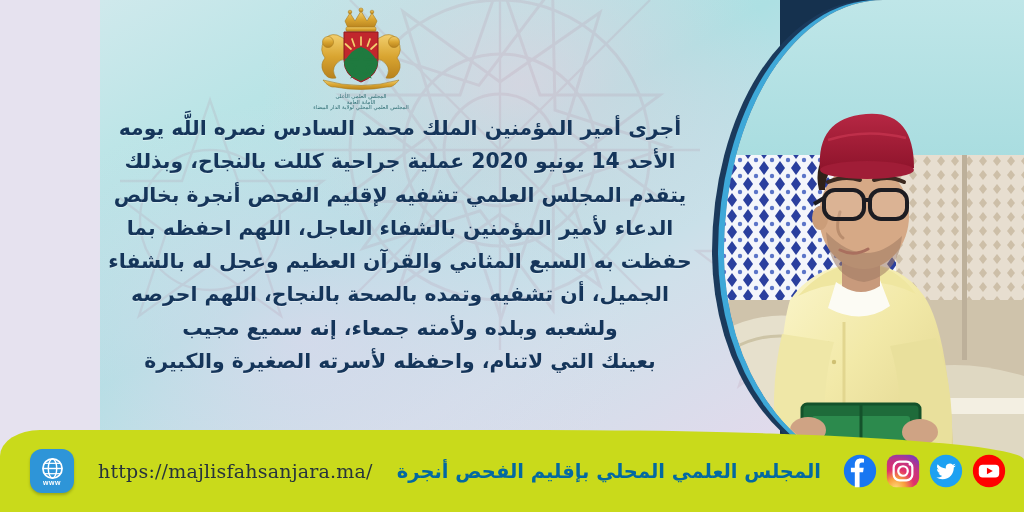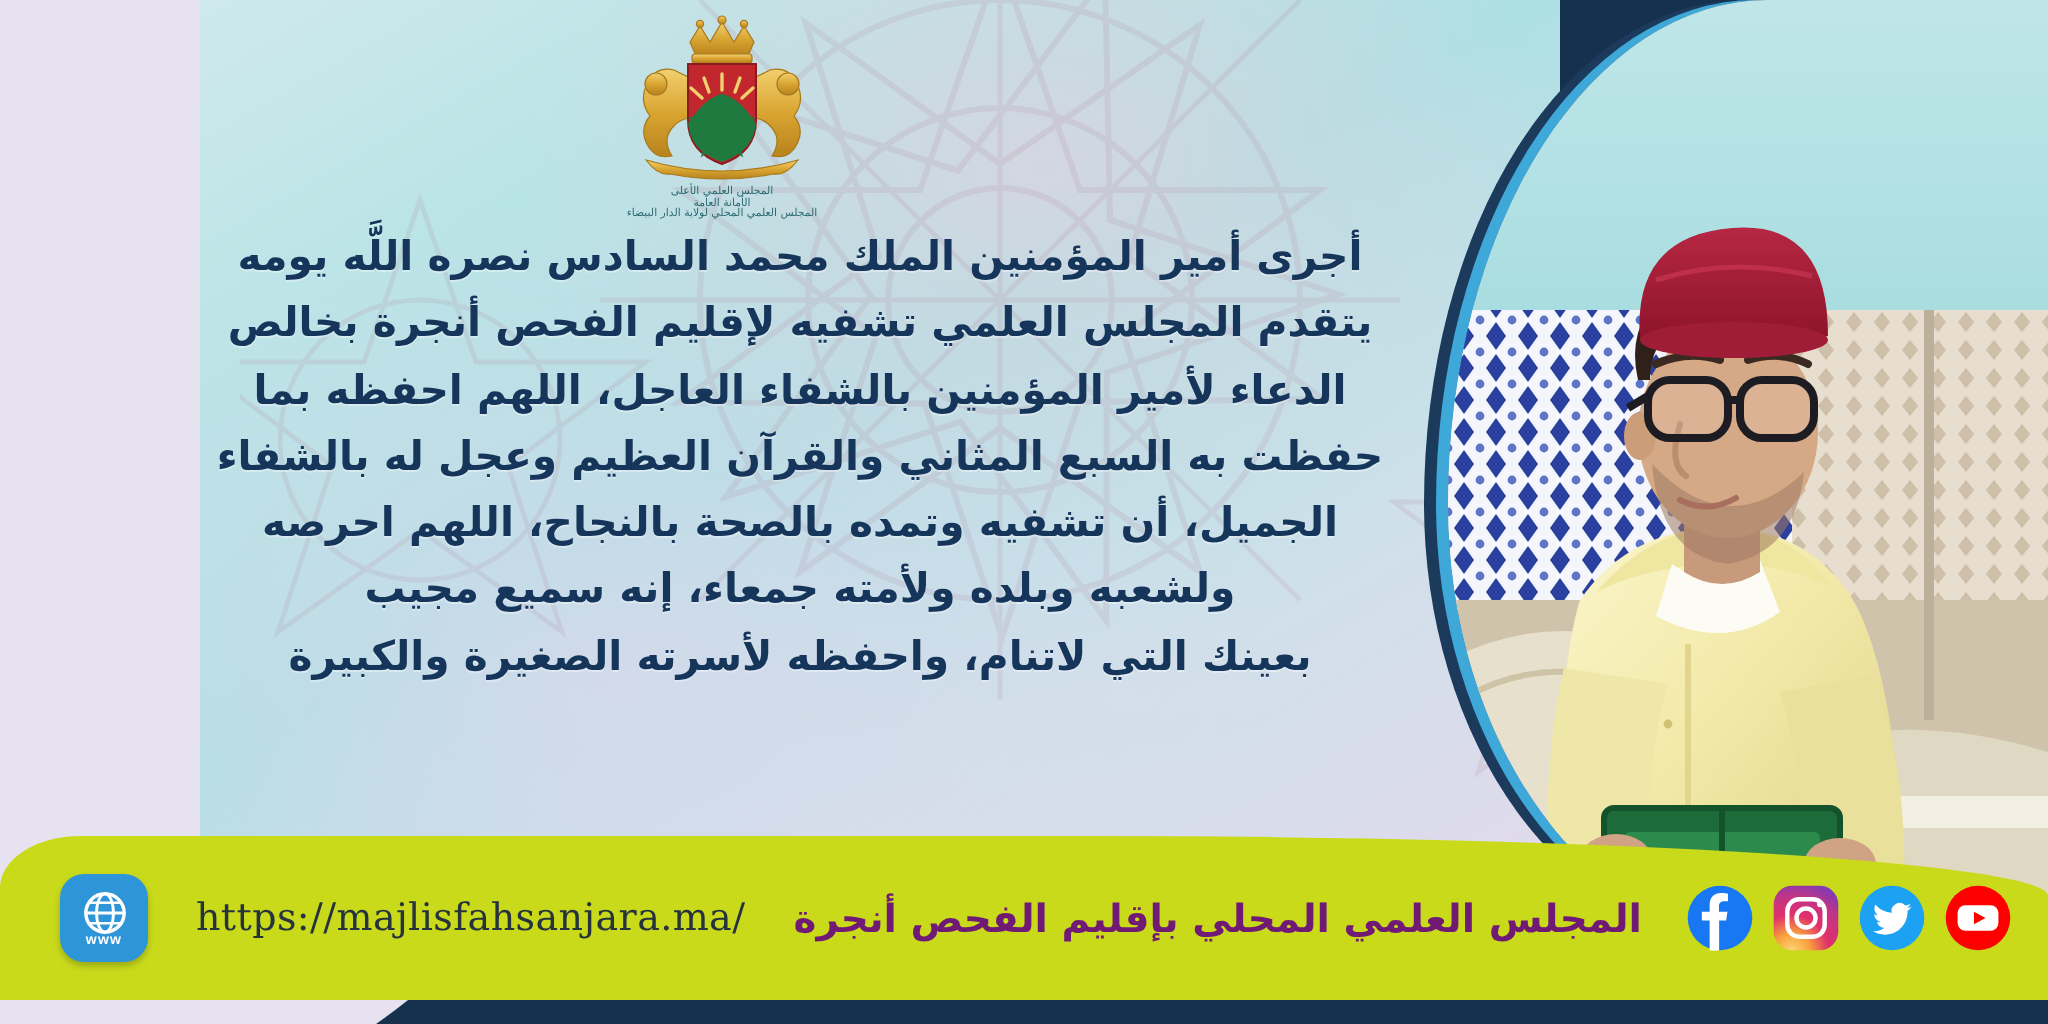--- a/index.html
+++ b/index.html
@@ -76,21 +76,21 @@
     position:absolute;left:96px;top:112px;width:608px;
     direction:rtl;text-align:center;unicode-bidi:isolate;
     color:#15355a;font-weight:bold;font-size:20.4px;line-height:33.3px;
     font-family:"DejaVu Sans","Liberation Sans",sans-serif;
     text-shadow:0 1px 0 rgba(255,255,255,.35);
   }
   #body-text .ln{display:block;white-space:nowrap;}
 
   
   #footer{
-    position:absolute;left:0;bottom:12px;width:1024px;height:82px;
+    position:absolute;left:0;bottom:0;width:1024px;height:82px;
     background:#c9da1b;
     border-top-left-radius:40px 26px;border-top-right-radius:480px 30px;
   }
   #footer-inner{
     position:absolute;inset:0;display:flex;align-items:center;
     padding:0 18px 0 30px;box-sizing:border-box;
   }
   #www-badge{
     width:44px;height:44px;border-radius:12px;background:#2e95d8;
     display:flex;align-items:center;justify-content:center;flex-direction:column;
@@ -100,21 +100,21 @@
   #www-label{
     font-size:7px;font-weight:bold;color:#fff;letter-spacing:.6px;margin-top:-1px;
     font-family:"Liberation Sans",sans-serif;
   }
   #site-url{
     margin-left:24px;color:#26333c;font-size:19px;letter-spacing:.2px;
     font-family:"DejaVu Serif","Liberation Serif",serif;
   }
   #footer-spacer{flex:1;}
   #org-name{
-    direction:rtl;color:#701a75;font-weight:bold;font-size:19.5px;
+    direction:rtl;color:#0369a1;font-weight:bold;font-size:19.5px;
     font-family:"DejaVu Sans","Liberation Sans",sans-serif;white-space:nowrap;
   }
   #social{display:flex;align-items:center;gap:9px;margin-left:22px;}
   .social-ico{width:34px;height:34px;flex:none;}
   .social-ico svg{display:block;width:34px;height:34px;}
 </style>
 </head>
 <body>
 
 <div id="card">
@@ -298,20 +298,21 @@
 
       <path d="M34 148 q76 22 152 0 q-12 16 -24 14 q-52 10 -104 0 q-12 2 -24 -14 Z" fill="url(#gold)" stroke="#a87a1c" stroke-width="1.2"></path>
     </svg>
     <div class="emblem-line" id="emblem-l1">المجلس العلمي الأعلى</div>
     <div class="emblem-line" id="emblem-l2">الأمانة العامة</div>
     <div class="emblem-line" id="emblem-l3">المجلس العلمي المحلي لولاية الدار البيضاء</div>
   </div>
 
   <div id="body-text">
     <span class="ln">أجرى أمير المؤمنين الملك محمد السادس نصره اللَّه يومه</span>
+    <span class="ln">الأحد 14 يونيو 2020 عملية جراحية كللت بالنجاح، وبذلك</span>
     <span class="ln">يتقدم المجلس العلمي تشفيه لإقليم الفحص أنجرة بخالص</span>
     <span class="ln">الدعاء لأمير المؤمنين بالشفاء العاجل، اللهم احفظه بما</span>
     <span class="ln">حفظت به السبع المثاني والقرآن العظيم وعجل له بالشفاء</span>
     <span class="ln">الجميل، أن تشفيه وتمده بالصحة بالنجاح، اللهم احرصه</span>
     <span class="ln">ولشعبه وبلده ولأمته جمعاء، إنه سميع مجيب</span>
     <span class="ln">بعينك التي لاتنام، واحفظه لأسرته الصغيرة والكبيرة</span>
   </div>
 
   <div id="footer">
     <div id="footer-inner">

